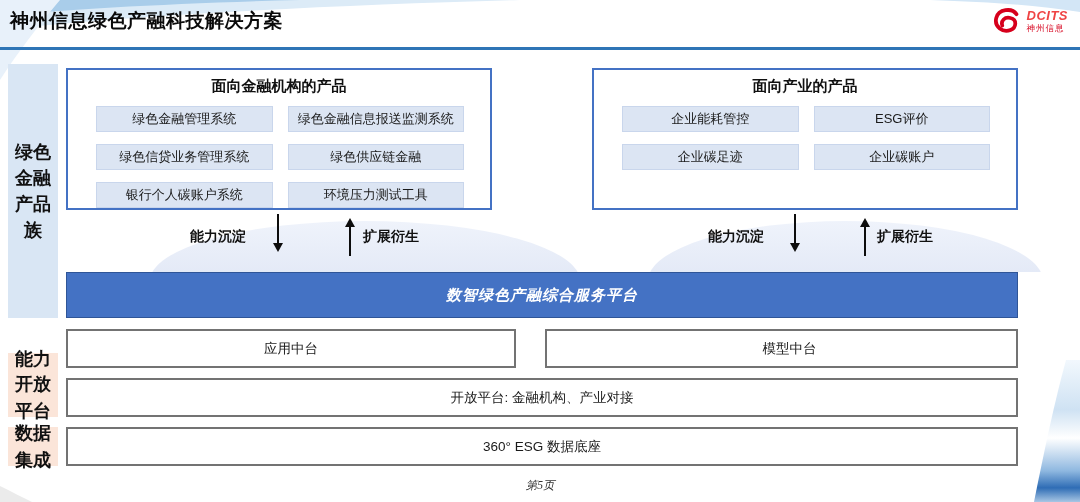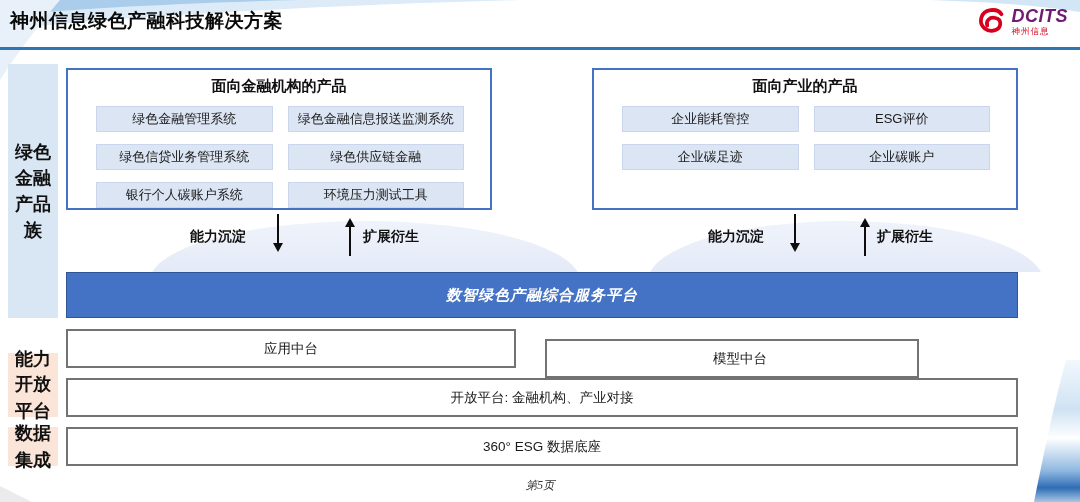--- a/index.html
+++ b/index.html
@@ -9,21 +9,21 @@
   }
   
   .top-swoosh{position:absolute;top:0;left:0;}
   .page-title{
     position:absolute;left:10px;top:8px;font-size:19px;font-weight:bold;
     letter-spacing:.5px;color:#0a0a0a;white-space:nowrap;
   }
   .title-rule{position:absolute;left:0;top:47px;width:1080px;height:3px;background:#2e75b6;}
   .logo{position:absolute;right:12px;top:6px;display:flex;align-items:center;gap:4px;}
   .logo-txt{display:flex;flex-direction:column;line-height:1;}
-  .logo-brand{font-size:18px;font-weight:bold;font-style:italic;color:#701a75;letter-spacing:.5px;}
+  .logo-brand{font-size:13px;font-weight:bold;font-style:italic;color:#ef4444;letter-spacing:.5px;}
   .logo-cn{font-size:8.5px;color:#d6001c;margin-top:2px;letter-spacing:1px;}
   
   .side-label{
     position:absolute;left:8px;width:50px;display:flex;align-items:center;justify-content:center;
     text-align:center;font-size:18px;font-weight:bold;white-space:pre-line;line-height:1.45;
     box-sizing:border-box;
   }
   .side-blue{background:#d9e6f4;}
   .side-peach{background:#fbe5d9;}
   
@@ -137,21 +137,21 @@
   <div class="flow-label" style="left:363px;">扩展衍生</div>
 
   <div class="flow-label" style="left:708px;">能力沉淀</div>
   <div class="arrow arrow-down" style="left:794px;top:214px;"></div>
   <div class="arrow arrow-up" style="left:864px;top:222px;"></div>
   <div class="flow-label" style="left:877px;">扩展衍生</div>
 
   <div class="platform-bar">数智绿色产融综合服务平台</div>
 
   <div class="mid-box" style="left:66px;top:329px;width:450px;">应用中台</div>
-  <div class="mid-box" style="left:545px;top:339px;width:374px;padding-left:16px;">模型中台</div>
+  <div class="mid-box" style="left:545px;top:329px;width:473px;padding-left:16px;">模型中台</div>
 
   <div class="mid-box" style="left:66px;top:378px;width:952px;">开放平台: 金融机构、产业对接</div>
 
   <div class="mid-box" style="left:66px;top:427px;width:952px;">360° ESG 数据底座</div>
 
   <div class="footer-page">第5页</div>
 
   <svg class="corner-svg" style="right:0;bottom:0;" width="58" height="142" viewBox="0 0 58 142">
     <defs>
       <linearGradient id="gA" x1="0" y1="0" x2="0" y2="1">

